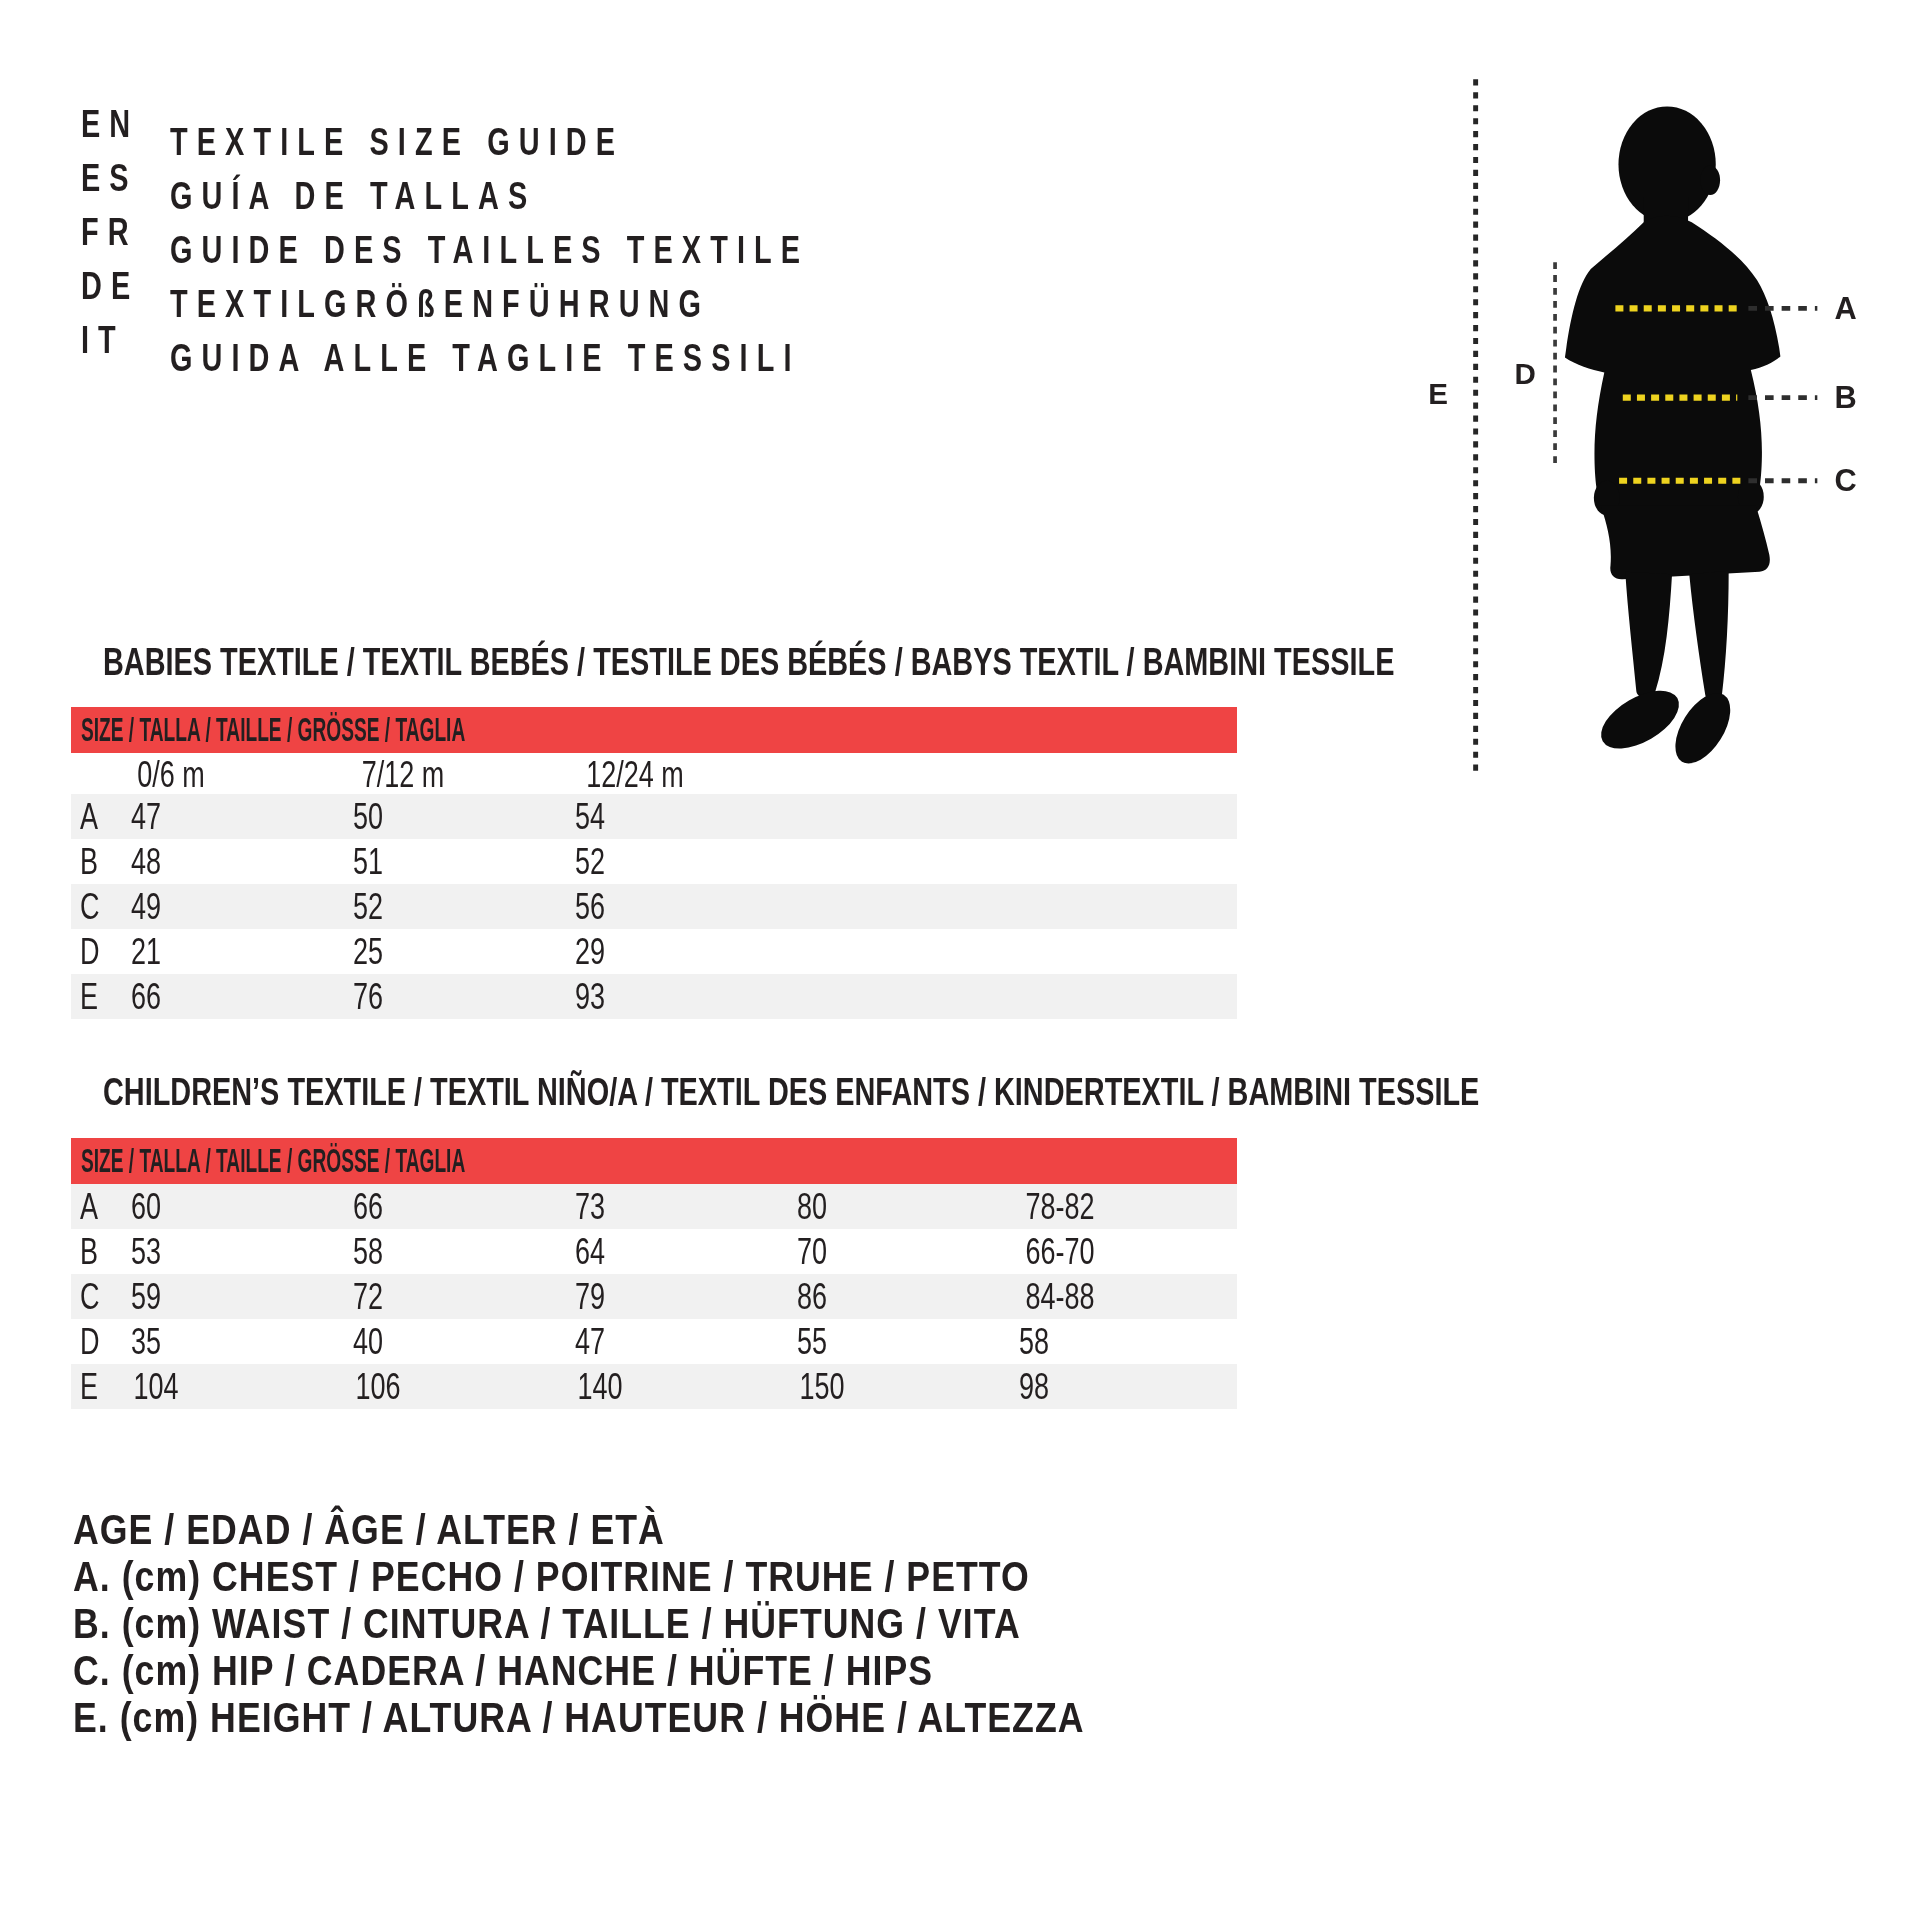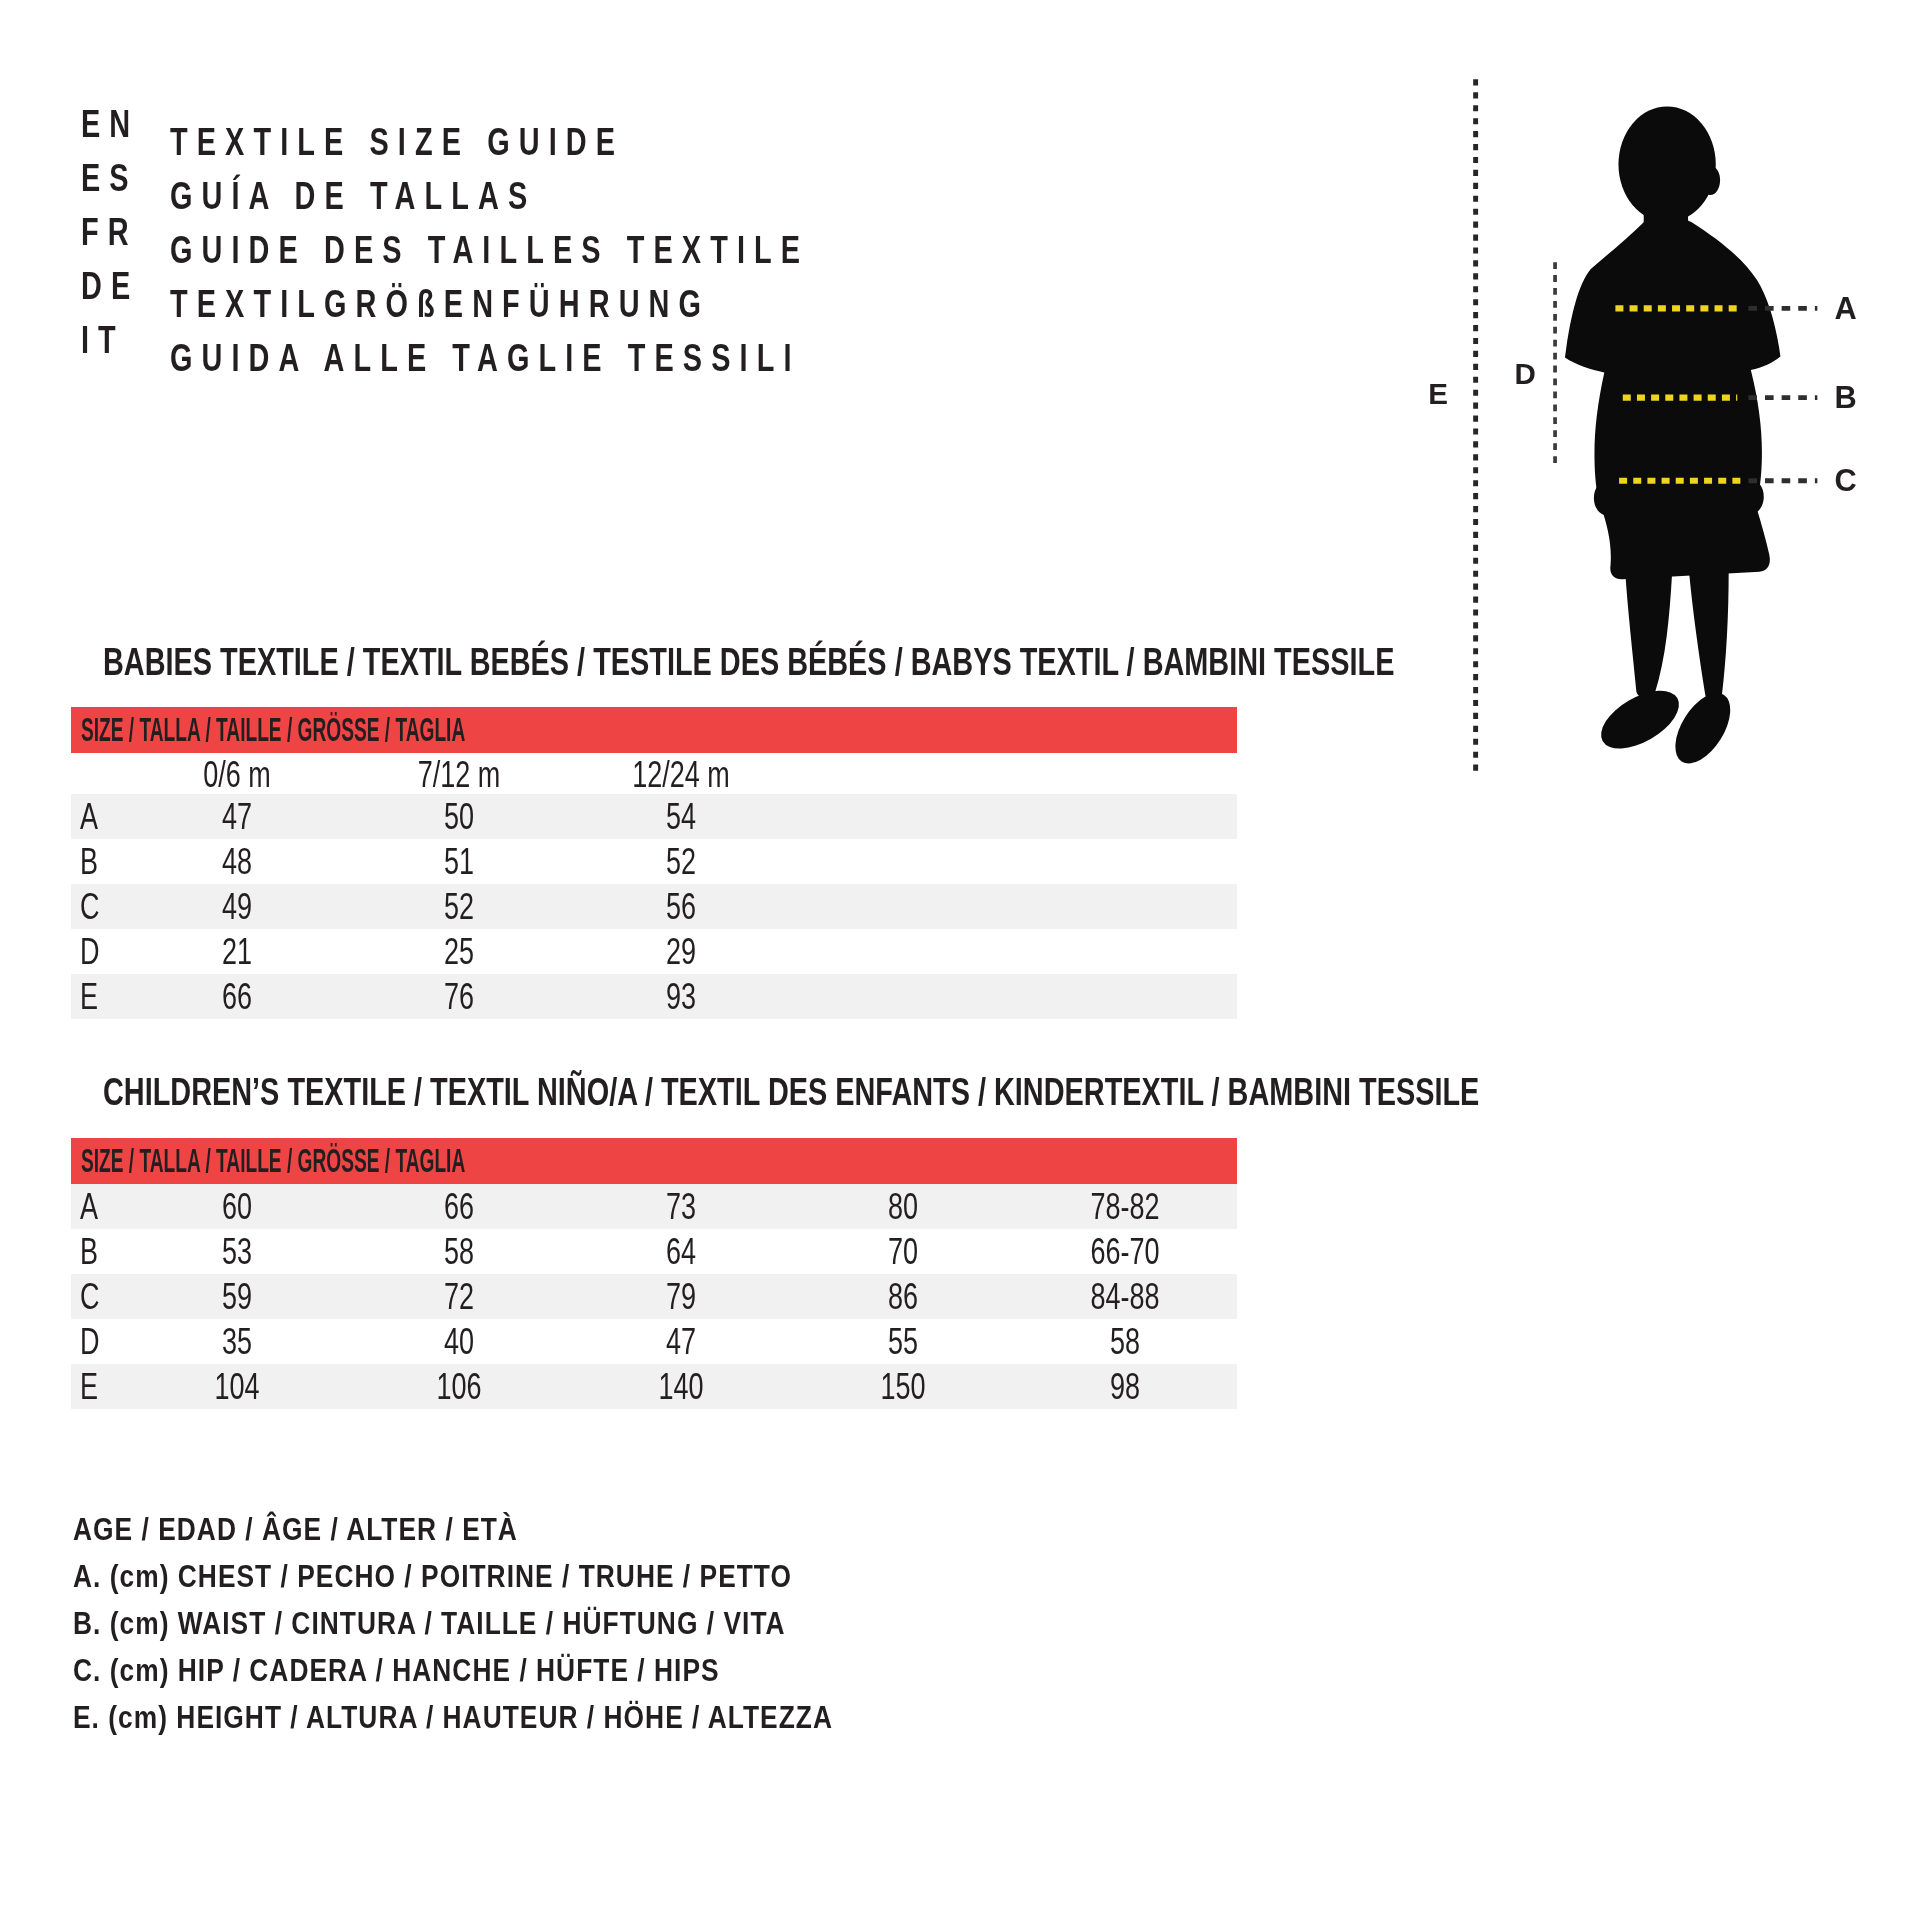--- a/index.html
+++ b/index.html
@@ -27,25 +27,25 @@
   
   .sec-title{left:73px;font-size:39px;line-height:54px;white-space:nowrap;margin-left:30px;}
 
   
   .size-table{left:71px;width:1166px;}
   .size-bar{height:46px;line-height:46px;background:#ef4444;padding-left:10px;font-size:33px;white-space:nowrap;}
   .t-cols{display:flex;height:38px;line-height:38px;font-size:36px;margin-top:2.5px;font-weight:400;}
   .t-row{display:flex;height:45px;line-height:45px;font-size:36px;font-weight:400;}
   .t-row.band{background:#f1f1f1;}
   .cell-letter{width:55px;padding-left:8.6px;box-sizing:border-box;text-align:left;}
-  .cell-val{width:222px;text-align:center;}
+  .cell-val{width:222px;text-align:left;}
 
   
   .legend{left:73px;top:1506px;}
-  .legend-line{height:47px;line-height:47px;font-size:31px;white-space:nowrap;}
+  .legend-line{height:47px;line-height:47px;font-size:42px;white-space:nowrap;}
 
   
   .figure{left:1411px;top:74px;width:511px;height:715px;}
   .figure text{font-family:"Liberation Sans","DejaVu Sans",sans-serif;font-weight:700;fill:#231f20;}
 </style>
 </head>
 <body>
 
 <div class="page">
 

